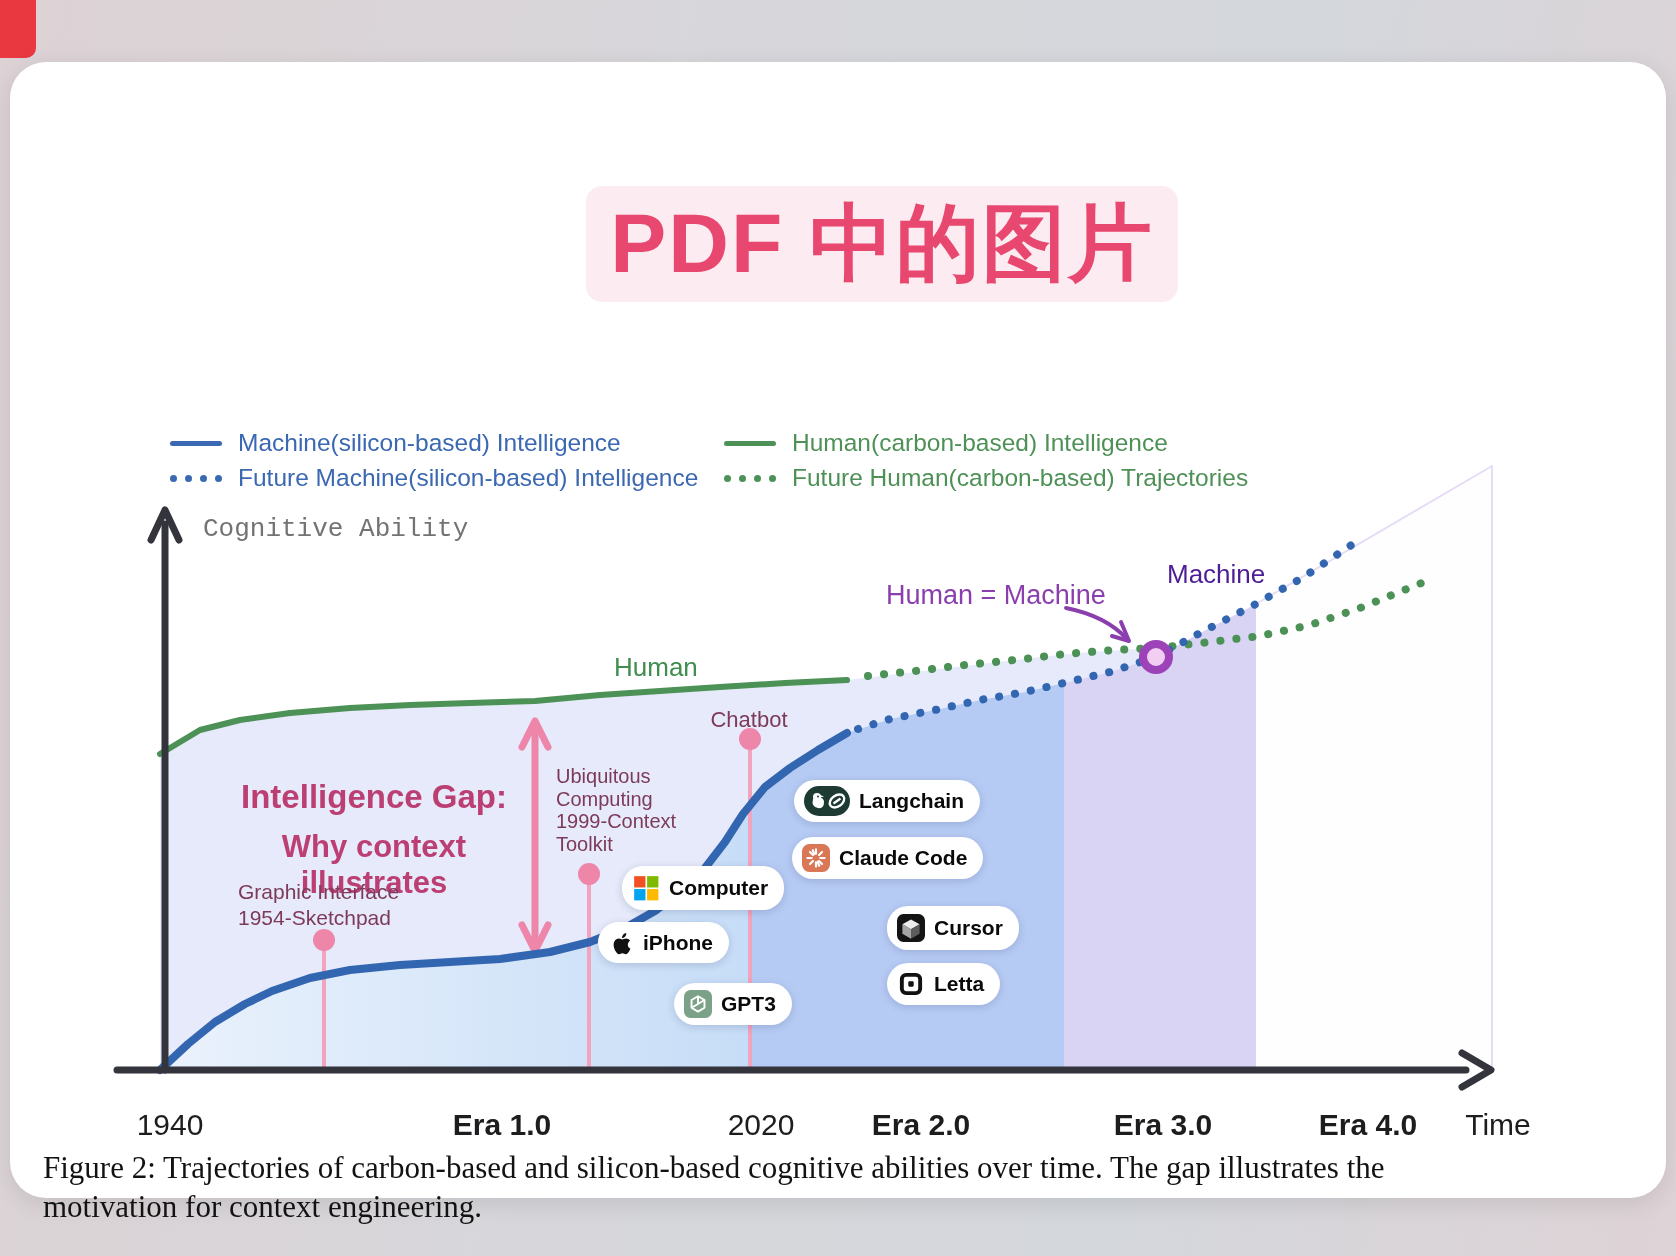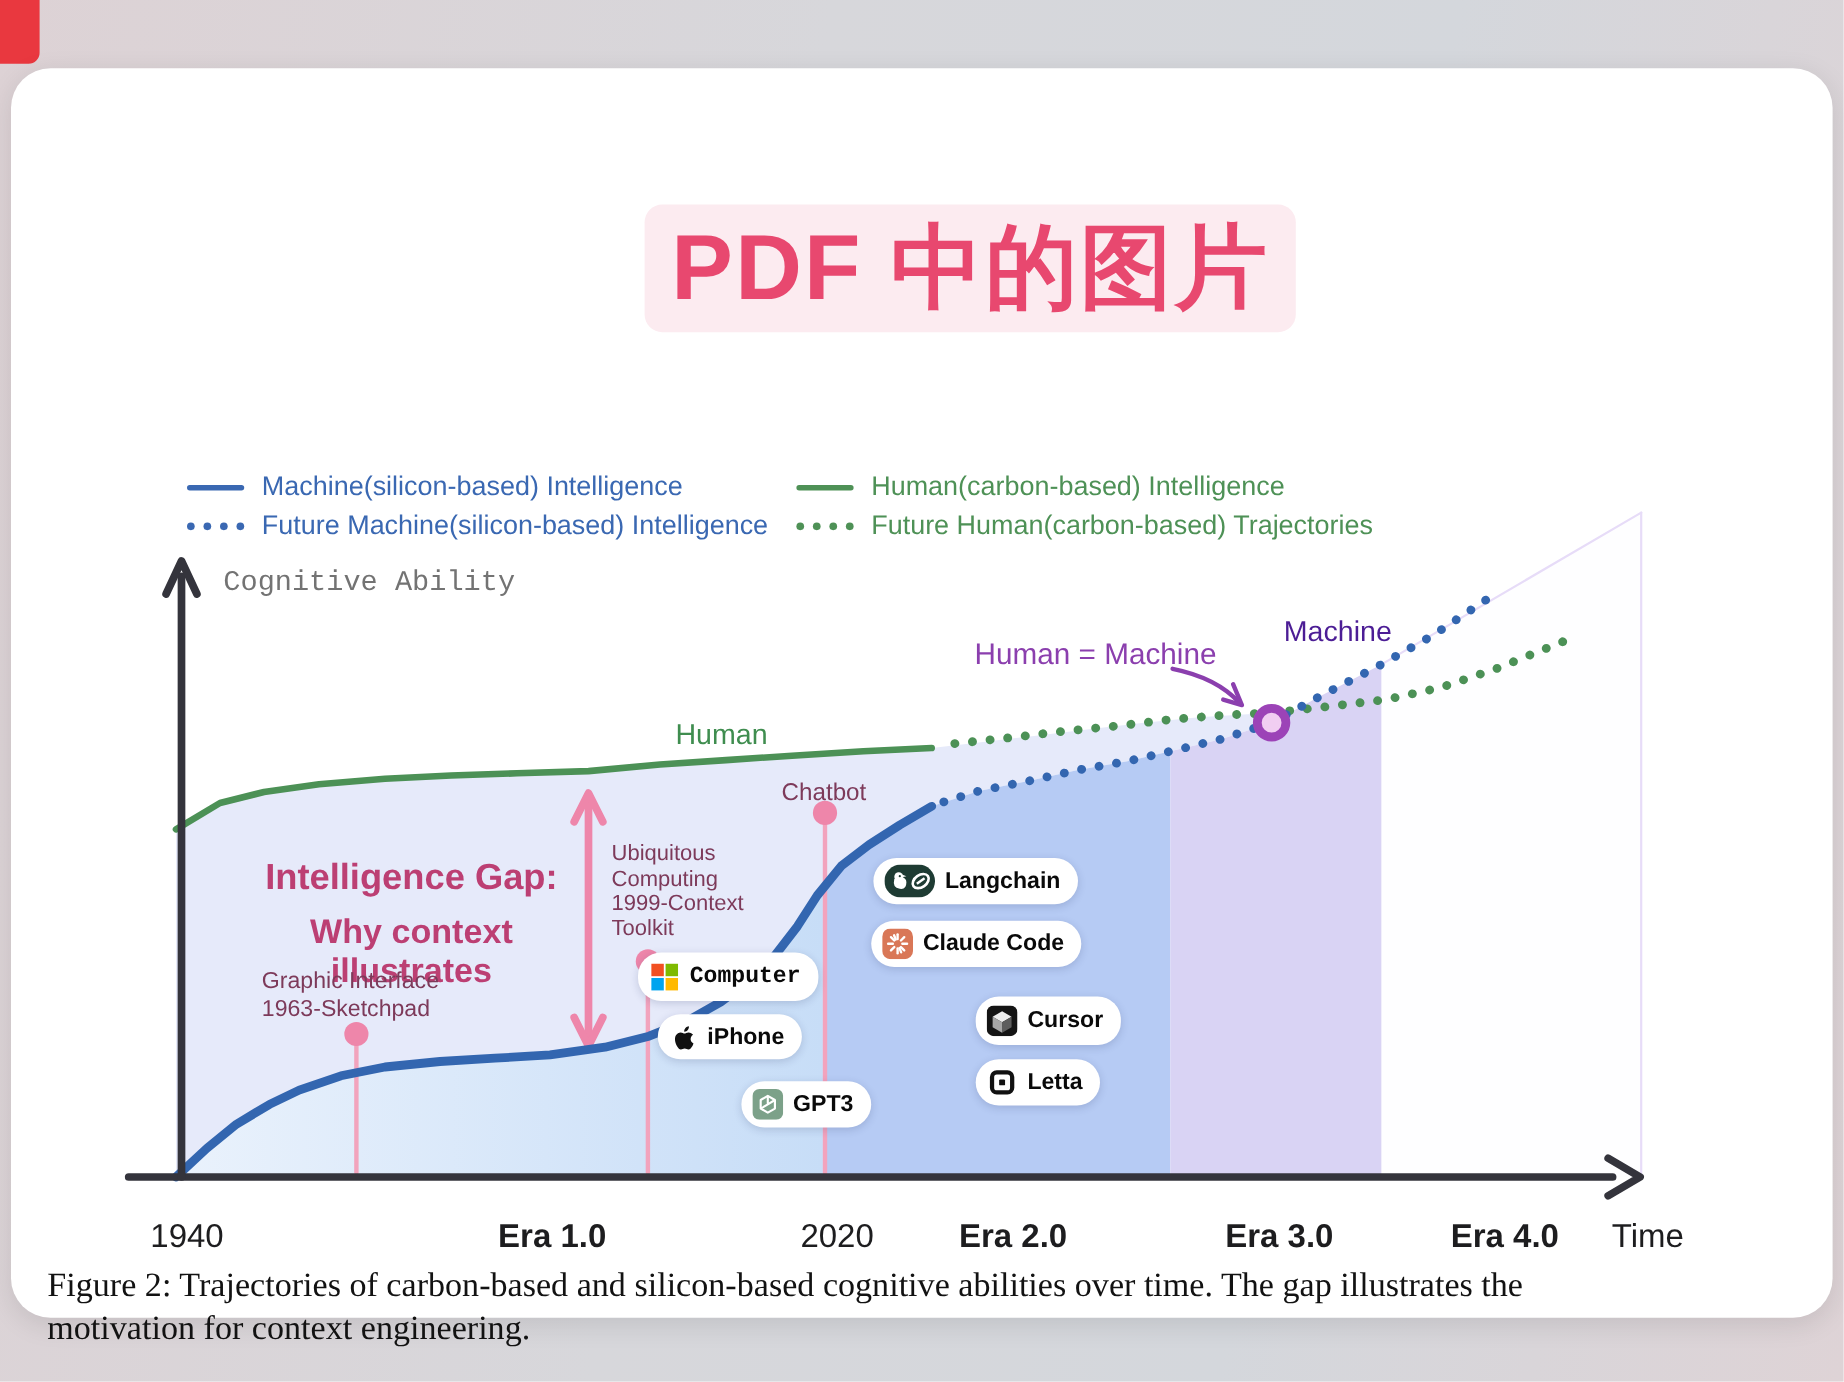--- a/index.html
+++ b/index.html
@@ -135,31 +135,31 @@
   <div class="abs human-label">Human</div>
   <div class="abs machine-label">Machine</div>
   <div class="abs crossover-label">Human = Machine</div>
 
   <div class="abs gap-block">
     <div class="l1">Intelligence Gap:</div>
     <div class="l2">Why context illustrates</div>
   </div>
   <div class="abs annot graphic-block">
     <div>Graphic Interface</div>
-    <div>1963-Sketchpad</div>
+    <div>1954-Sketchpad</div>
   </div>
   <div class="abs annot ubi-block">
     <div>Ubiquitous</div>
     <div>Computing</div>
     <div>1999-Context</div>
     <div>Toolkit</div>
   </div>
   <div class="abs annot chatbot-label">Chatbot</div>
 
-  <div class="badge" style="left:570px;top:804px;font-family:Liberation Mono, monospace;">
+  <div class="badge" style="left:612px;top:804px;">
     <svg width="28" height="28" viewBox="0 0 26 26">
       <rect x="2" y="2" width="10.5" height="10.5" fill="#f25022"></rect>
       <rect x="14" y="2" width="10.5" height="10.5" fill="#7fba00"></rect>
       <rect x="2" y="14" width="10.5" height="10.5" fill="#00a4ef"></rect>
       <rect x="14" y="14" width="10.5" height="10.5" fill="#ffb900"></rect>
     </svg>
     <span class="lbl">Computer</span>
   </div>
 
   <div class="badge" style="left:588px;top:860px;height:41px;">

